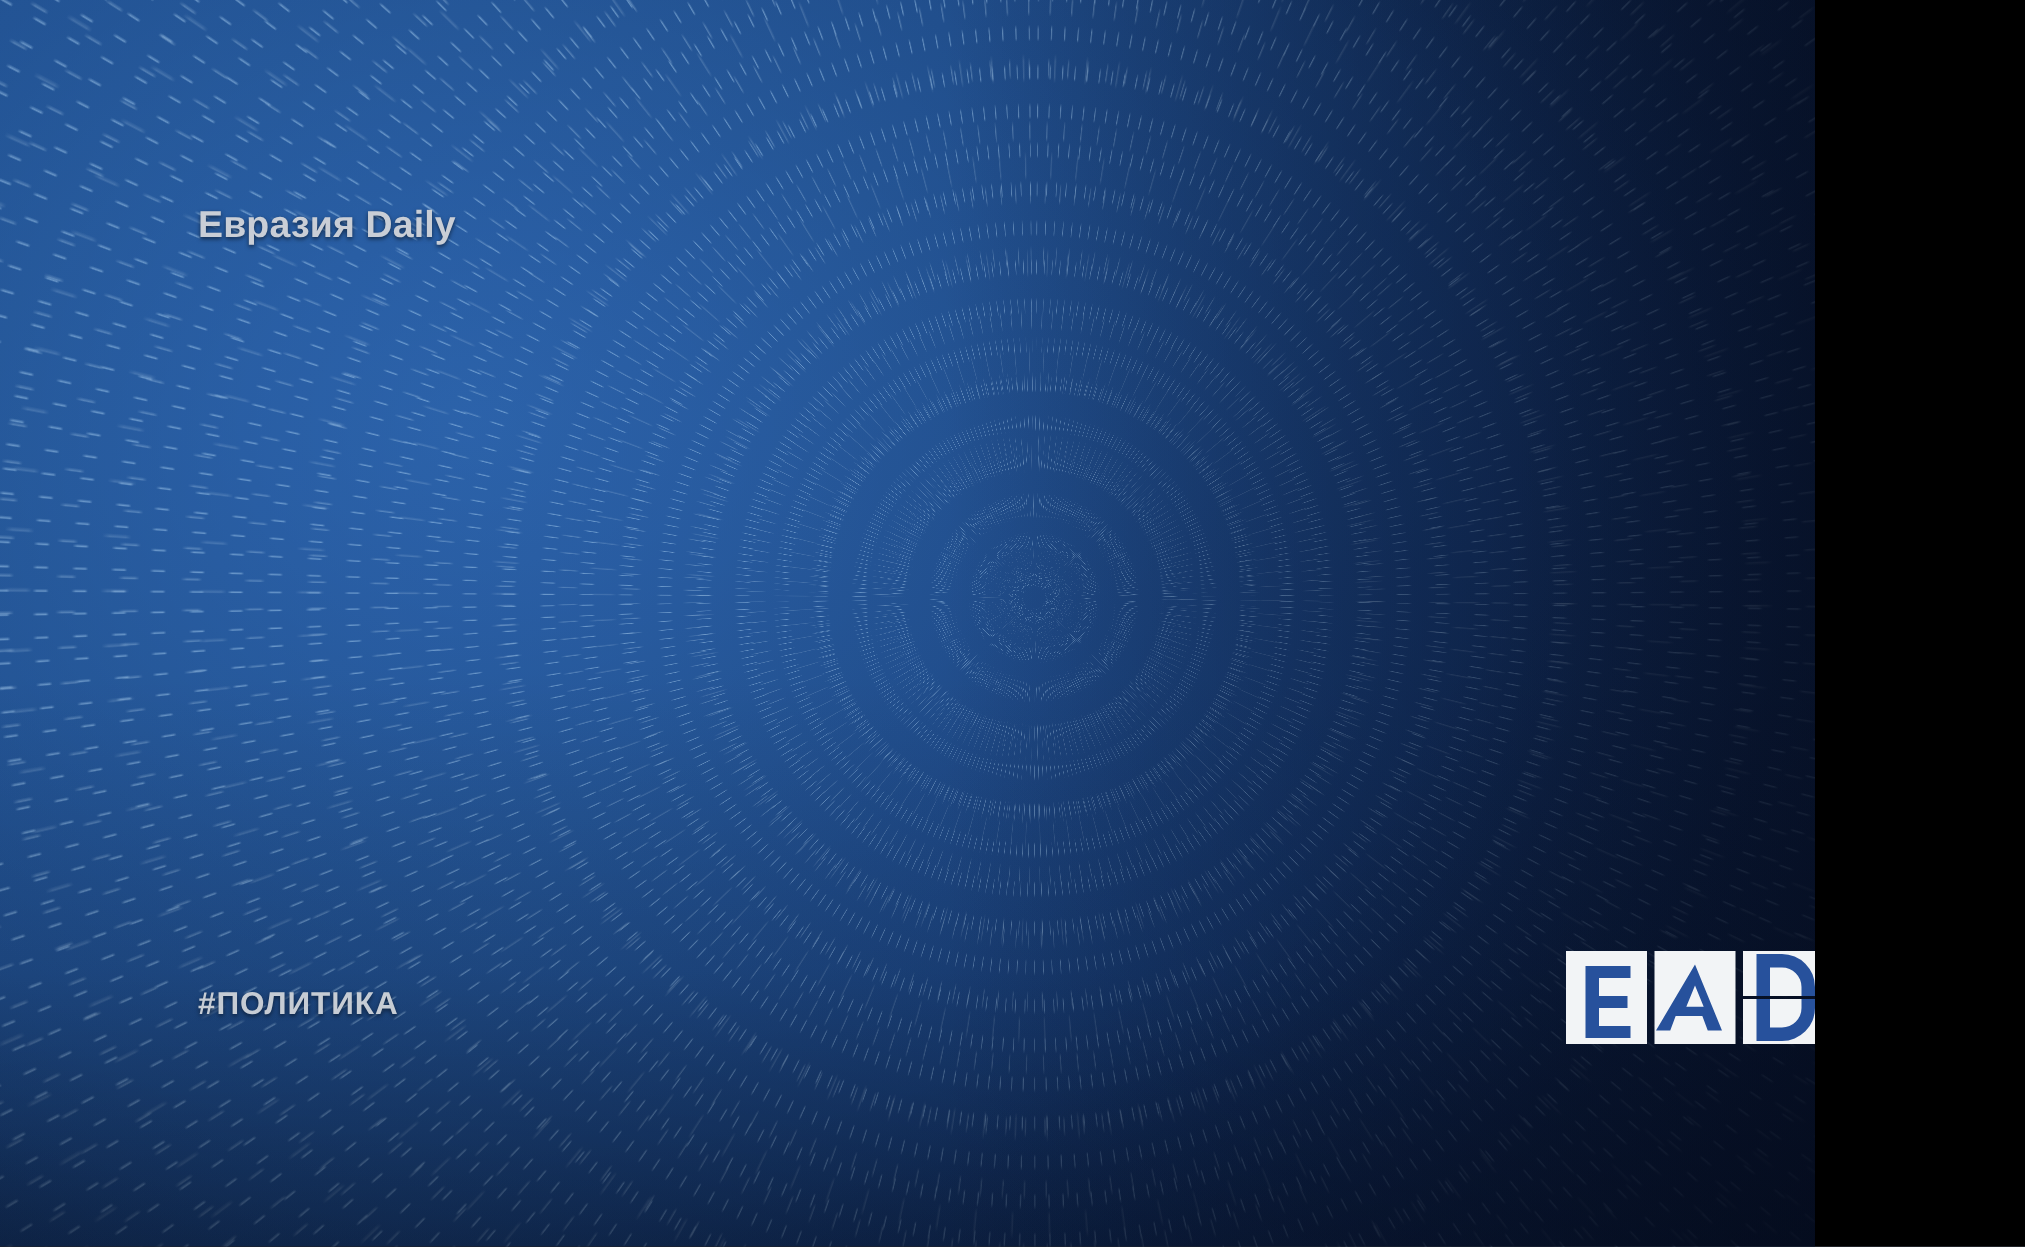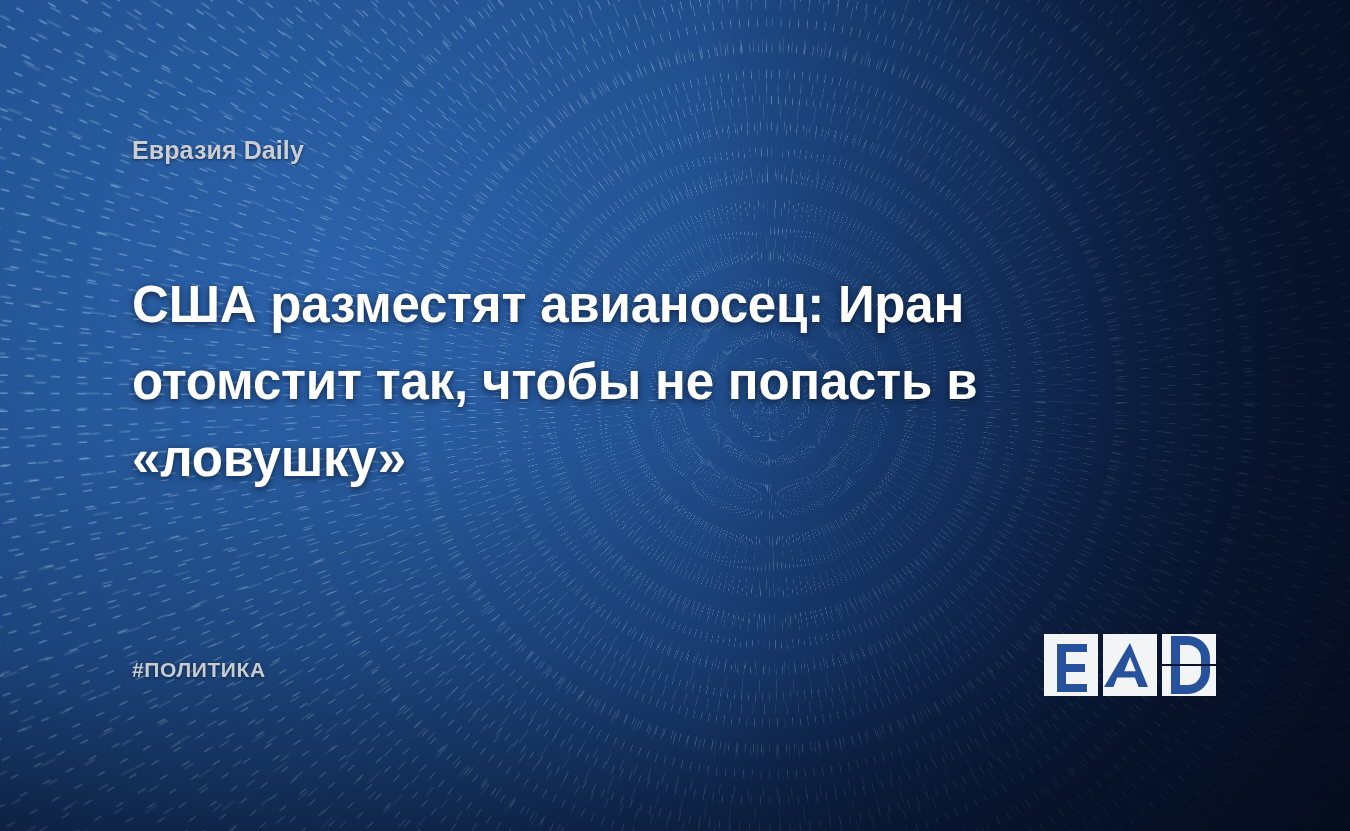--- a/index.html
+++ b/index.html
@@ -7,21 +7,21 @@
     margin: 0;
     padding: 0;
     background: #000;
   }
   body {
     font-family: "Liberation Sans", "DejaVu Sans", sans-serif;
   }
 
   .card {
     position: relative;
-    width: 1350px;
+    width: 1210px;
     height: 831px;
     overflow: hidden;
     background: #0c1e42;
   }
 
   
   .bg-base {
     position: absolute;
     inset: 0;
     background:
@@ -217,21 +217,20 @@
     <div class="ring r2"></div>
     <div class="ring r3"></div>
   </div>
   <div class="trails-fade"></div>
   <div class="bg-vignette"></div>
 
   <div class="content">
 
     <div class="site-name">Евразия Daily</div>
 
-    <h1 class="headline">США разместят авианосец: Иран отомстит так, чтобы не попасть в «ловушку»</h1>
 
     <div class="tag">#ПОЛИТИКА</div>
 
     <div class="logo">
 
       <div class="logo-tile">
         <svg width="54" height="62" viewBox="0 0 54 62" aria-hidden="true">
           <path d="M13 10 h30 v8 h-21 v12 h19 v8 h-19 v12 h21 v8 h-30 z" fill="#27519c"></path>
         </svg>
       </div>

